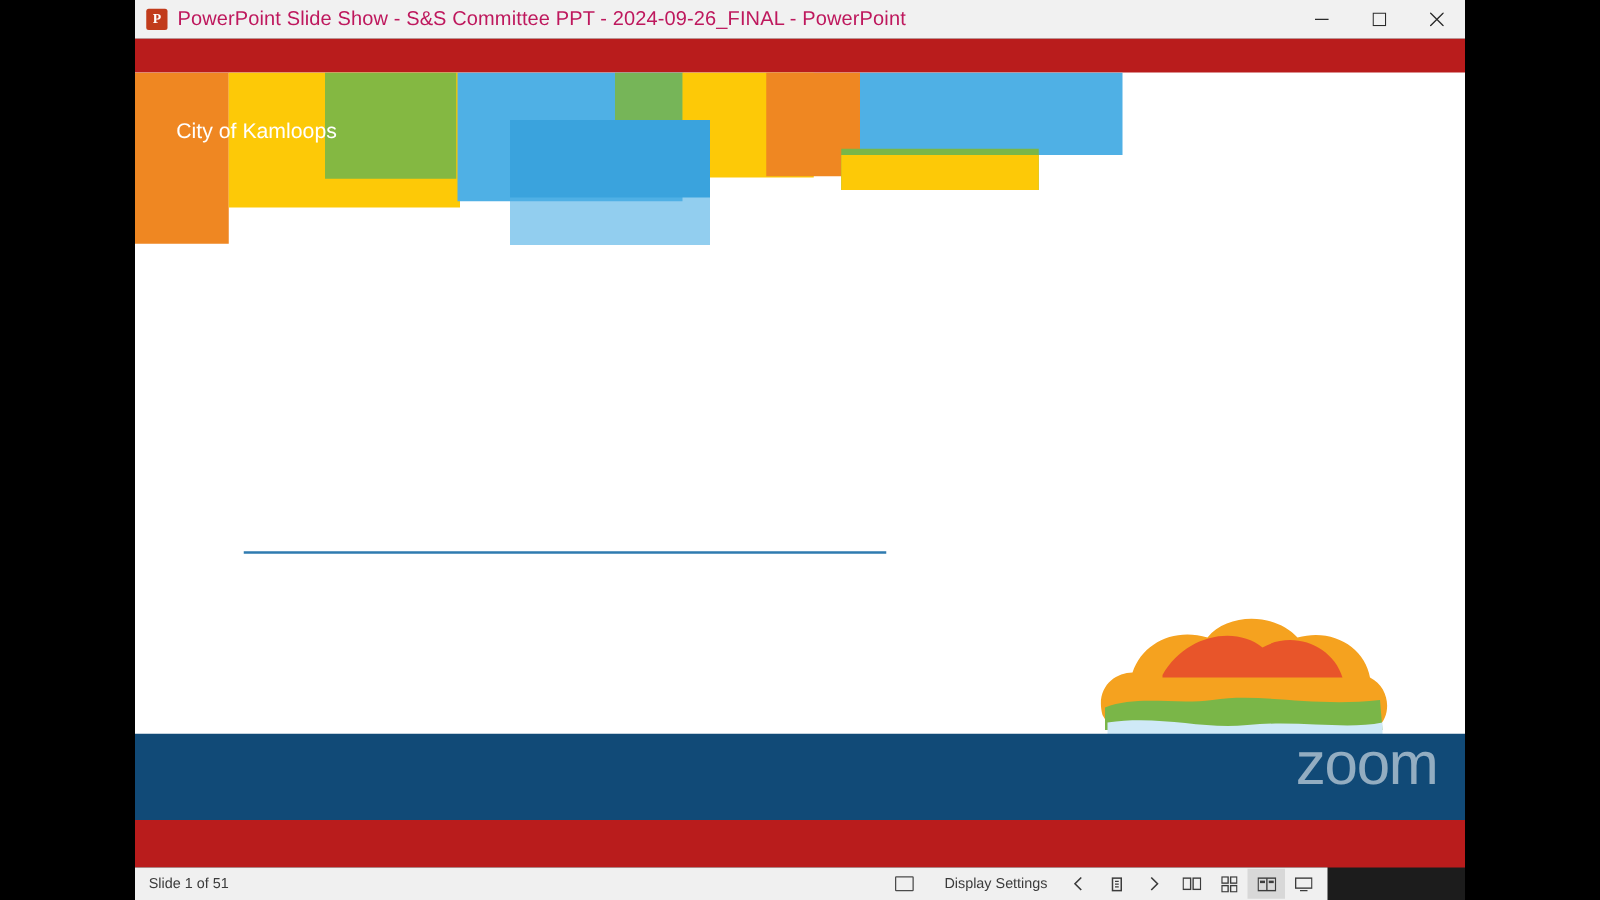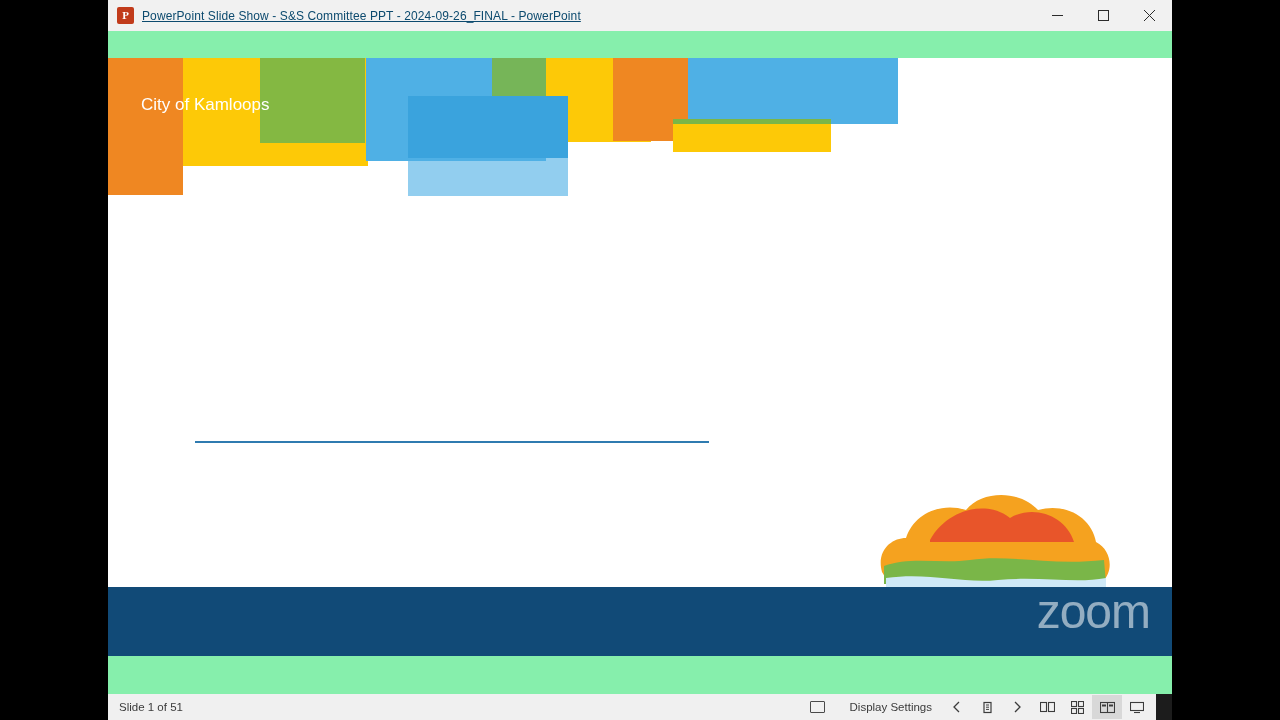--- a/index.html
+++ b/index.html
@@ -43,25 +43,24 @@
     background: #c13b1b;
     border-radius: 2px;
     color: #fff;
     font-size: 11px;
     line-height: 17px;
     text-align: center;
     font-weight: bold;
     font-family: "Liberation Serif", serif;
   }
   .title-text {
-    font-size: 12px;
-    color: #0c4a6e;
+    font-size: 16px;
+    color: #be185d;
     white-space: nowrap;
     letter-spacing: 0.1px;
-    text-decoration: underline;
   }
   .win-controls {
     position: absolute;
     right: 0; top: 0;
     height: 31px;
     display: flex;
   }
   .win-btn {
     width: 46px;
     height: 31px;
@@ -72,21 +71,21 @@
   }
   .win-btn svg { display: block; }
 
   
   .stage {
     position: absolute;
     left: 0;
     top: 31px;
     width: 1064px;
     height: 663px;
-    background: #86efac;
+    background: #b91c1c;
   }
   .slide {
     position: absolute;
     left: 0;
     top: 27px;
     width: 1064px;
     height: 598px;
     background: #ffffff;
     overflow: hidden;
   }
@@ -176,21 +175,21 @@
     color: rgba(255,255,255,0.55);
     font-family: "Liberation Sans", sans-serif;
     letter-spacing: -1px;
     line-height: 1;
   }
   
   .bottombar {
     position: absolute;
     left: 0;
     bottom: 0;
-    width: 1048px;
+    width: 954px;
     height: 26px;
     background: #f0f0f0;
     display: flex;
     align-items: center;
   }
   .slide-count {
     font-size: 11.5px;
     color: #3b3b3b;
     margin-left: 11px;
   }

